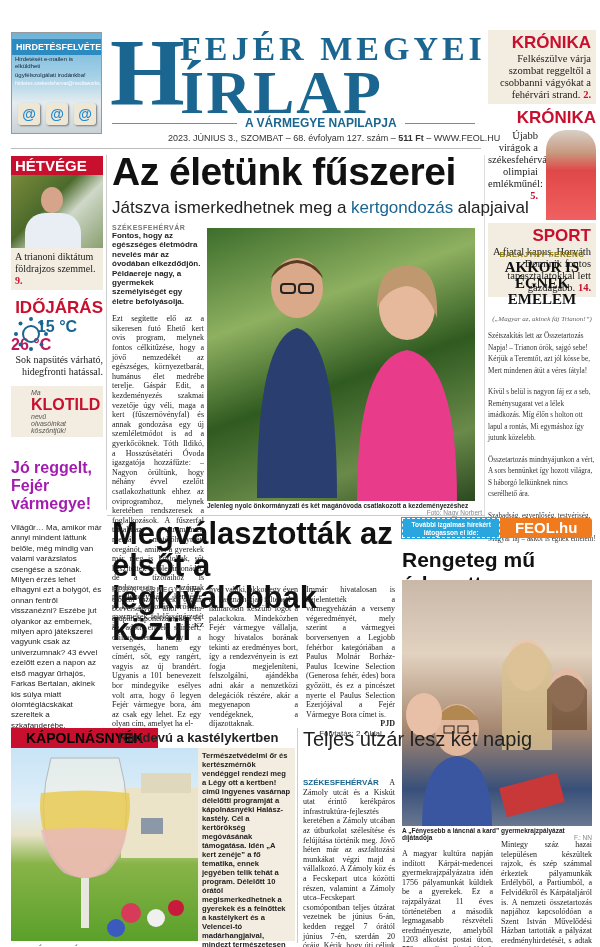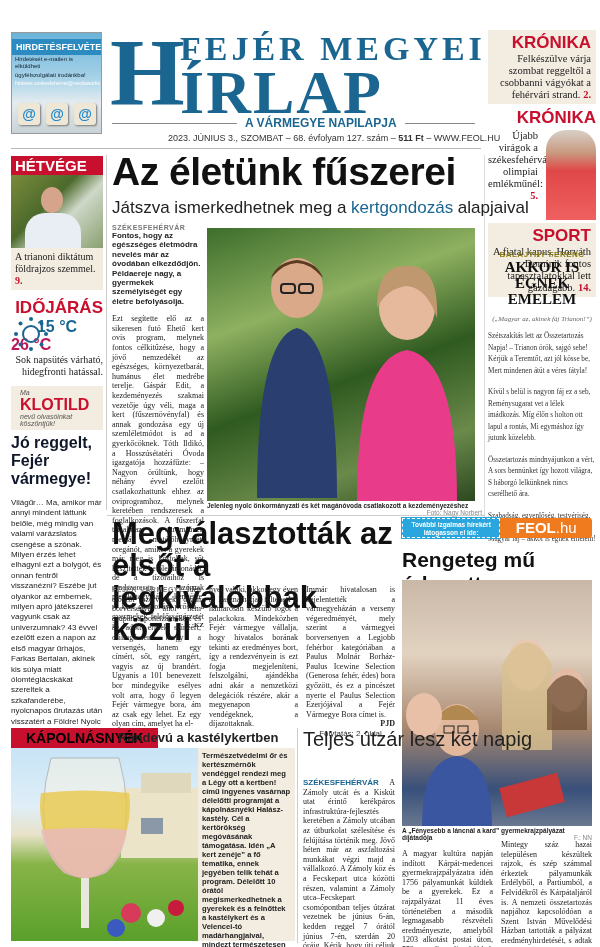--- a/index.html
+++ b/index.html
@@ -34,25 +34,25 @@
 .photo-person{height:73px;background:linear-gradient(135deg,#7a8a3a 0%,#4c6a2c 40%,#cfd8c8 60%,#8aa070 100%);position:relative;overflow:hidden}
 .photo-person .head{position:absolute;left:30px;top:12px;width:22px;height:26px;border-radius:50%;background:#d6a48a}
 .photo-person .body{position:absolute;left:14px;top:38px;width:56px;height:40px;border-radius:20px 20px 0 0;background:#e8eef4}
 .cap-beige{background:#f3ece0;font:10px "Liberation Serif",serif;padding:3px 4px;line-height:12px}
 #weather{margin-top:8px;position:relative;height:86px}
 #weather .title{font:bold 17px "Liberation Sans",sans-serif;color:#c8102e;text-align:right}
 #weather .t1{font:bold 16px "Liberation Sans",sans-serif;color:#1a6690;text-align:center}
 #weather .t2{font:bold 16px "Liberation Sans",sans-serif;color:#be185d;}
 #weather .desc{font:10px "Liberation Serif",serif;text-align:right;line-height:12px}
 #sun{position:absolute;left:2px;top:18px;width:36px;height:36px}
-#nameday{background:#f3ece0;padding:3px 9px;margin-top:2px}
+#nameday{background:#f3ece0;padding:3px 20px;margin-top:2px}
 #nameday .ma{font:italic 7px "Liberation Sans",sans-serif;color:#555}
 #nameday .nm{font:bold 16px "Liberation Sans",sans-serif;color:#c8102e;line-height:17px}
 #nameday .sm{font:italic 7px "Liberation Sans",sans-serif;color:#555}
-#greet{font:bold 16px "Liberation Sans",sans-serif;color:#0f172a;line-height:18px;margin-top:4px}
+#greet{font:bold 16px "Liberation Sans",sans-serif;color:#a21caf;line-height:18px;margin-top:22px}
 #greet-body{font:8px "Liberation Sans",sans-serif;line-height:10.4px;margin-top:10px;color:#222}
 #author{font:bold 9px "Liberation Sans",sans-serif;color:#666;margin-top:6px;letter-spacing:1px}
 #email{font:8px "Liberation Sans",sans-serif;color:#333}
 #left-vrule{left:106px;top:155px;height:355px;border-left:1px solid #ccc}
 
 #main-head{left:112px;top:150px;font:bold 39px "Liberation Sans",sans-serif;color:#111;letter-spacing:-0.5px}
 #main-sub{left:112px;top:198px;font:17px "Liberation Sans",sans-serif;color:#222}
 #main-sub .hl{color:#1a6690}
 #main-text{left:112px;top:224px;width:92px}
 .dateline{font:bold 7px "Liberation Sans",sans-serif;color:#777;letter-spacing:0.5px}
@@ -213,21 +213,21 @@
 
 <div id="wine-head" class="abs">Megválasztották az elsőt a legkiválóbbak közül</div>
 <div id="wine-cols" class="abs">
   <div class="body8"><b class="dateline">FEJÉR VÁRMEGYE</b> <span>Idén először szerveztek olyan borversenyt, ahol nem csupán a pontszámokért és az adott érmek színéért, csillogásáért megy a versengés, hanem egy címért, sőt, egy rangért, vagyis az új brandért. Ugyanis a 101 benevezett bor mindegyike esélyes volt arra, hogy ő legyen Fejér vármegye bora, ám az csak egy lehet. Ez egy olyan cím, amelyet ha el-</span></div>
   <div class="body8">nyer valaki, akkor egy éven át használhatja, feltehetI a hamarosan készülő logót a palackokra. Mindeközben Fejér vármegye vállalja, hogy hivatalos borának tekinti az eredményes bort, így a rendezvényein is ezt fogja megjeleníteni, felszolgálni, ajándékba adni akár a nemzetközi delegációk részére, akár a megyenapon a vendégeknek, a díjazottaknak.</div>
   <div class="body8"><span>Immár hivatalosan is bejelentették a vármegyeházán a verseny végeredményét, mely szerint a vármegyei borversenyen a Legjobb fehérbor kategóriában a Paulus Molnár Borház-Paulus Icewine Selection (Generosa fehér, édes) bora győzött, és ez a pincészet nyerte el Paulus Selection Ezerjójával a Fejér Vármegye Bora címet is.</span> <b style="float:right">PJD</b><div id="follow" style="clear:both">Folytatás: 2. oldal</div></div>
 </div>
 
 <div id="feol" class="abs">
   <div class="l">További izgalmas hírekért látogasson el ide:</div>
-  <div class="r"><span>FEOL</span><span style="font-weight:normal">.hu</span></div>
+  <div class="r"><span>FEOL</span><span style="font-weight:bold">.hu</span></div>
 </div>
 <div id="art-head" class="abs">Rengeteg mű érkezett</div>
 <div id="art-photo" class="abs">
   <svg width="190" height="246" viewBox="0 0 190 246">
       <ellipse cx="55" cy="150" rx="22" ry="26" fill="#e2b89c"></ellipse>
       <path d="M33 140 Q55 110 77 140Z" fill="#b08850"></path>
       <rect x="42" y="146" width="10" height="7" fill="none" stroke="#222"></rect>
       <rect x="56" y="146" width="10" height="7" fill="none" stroke="#222"></rect>
       <path d="M20 246 Q20 180 55 176 Q90 180 90 246Z" fill="#3a56a0"></path>
       <ellipse cx="22" cy="135" rx="18" ry="22" fill="#e8c0a8"></ellipse>

